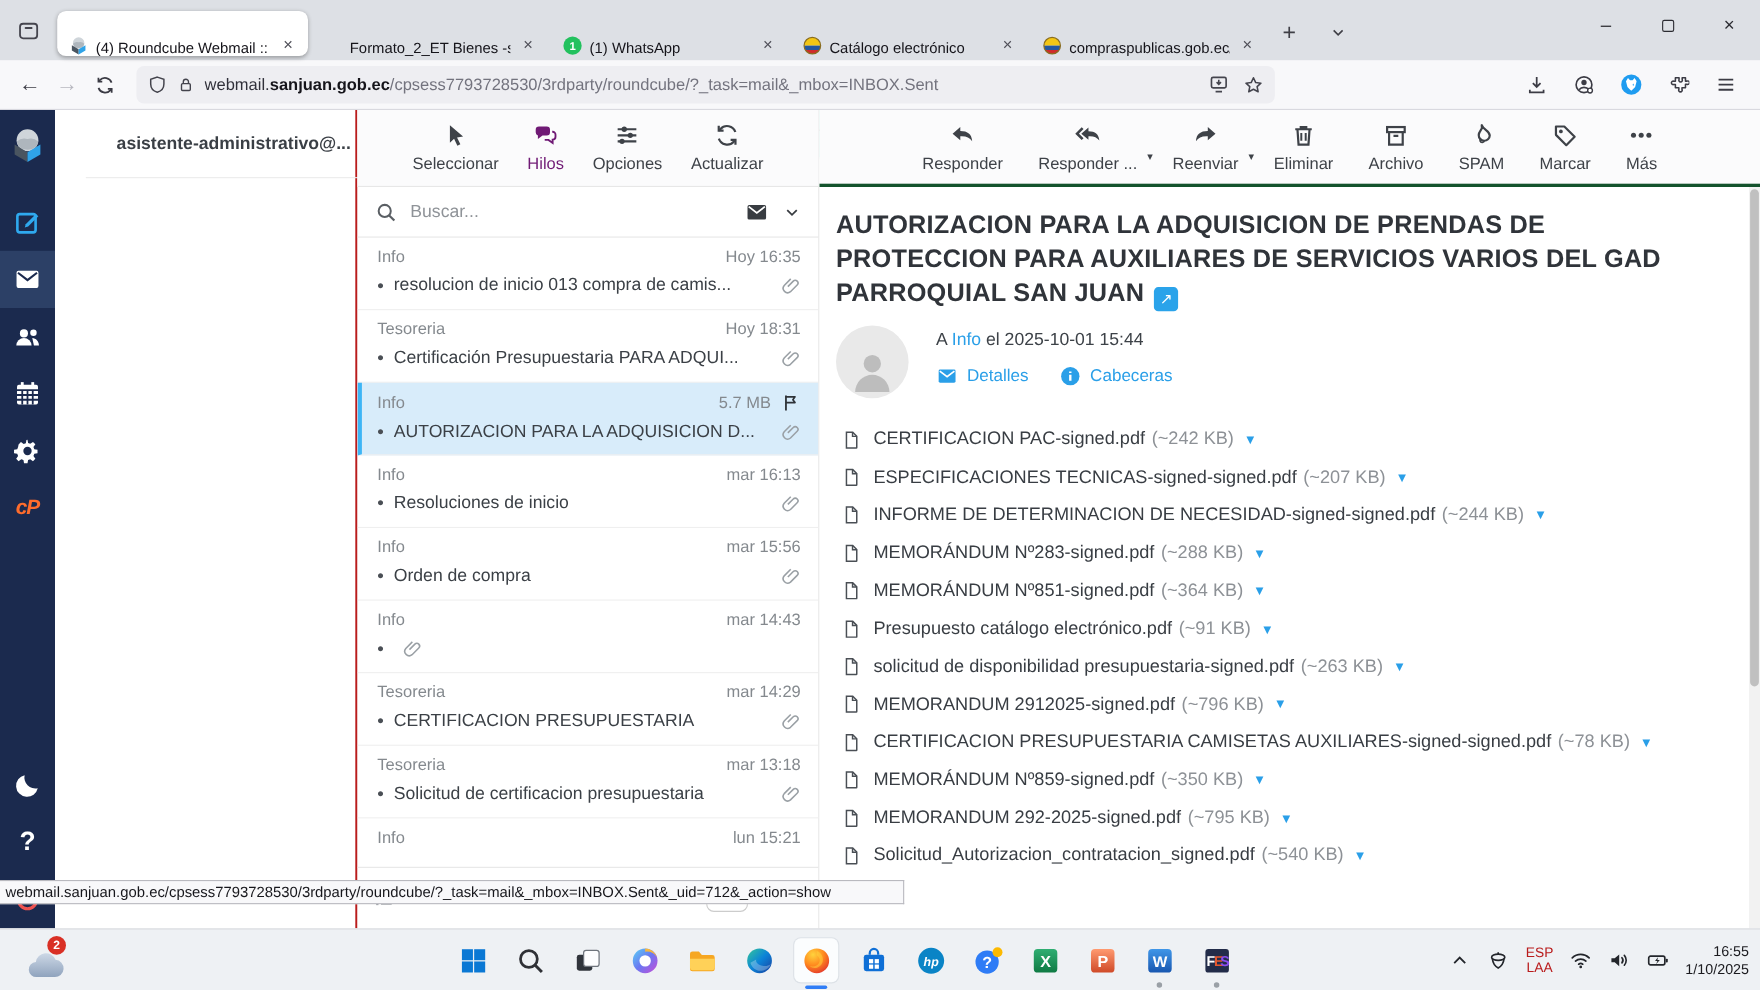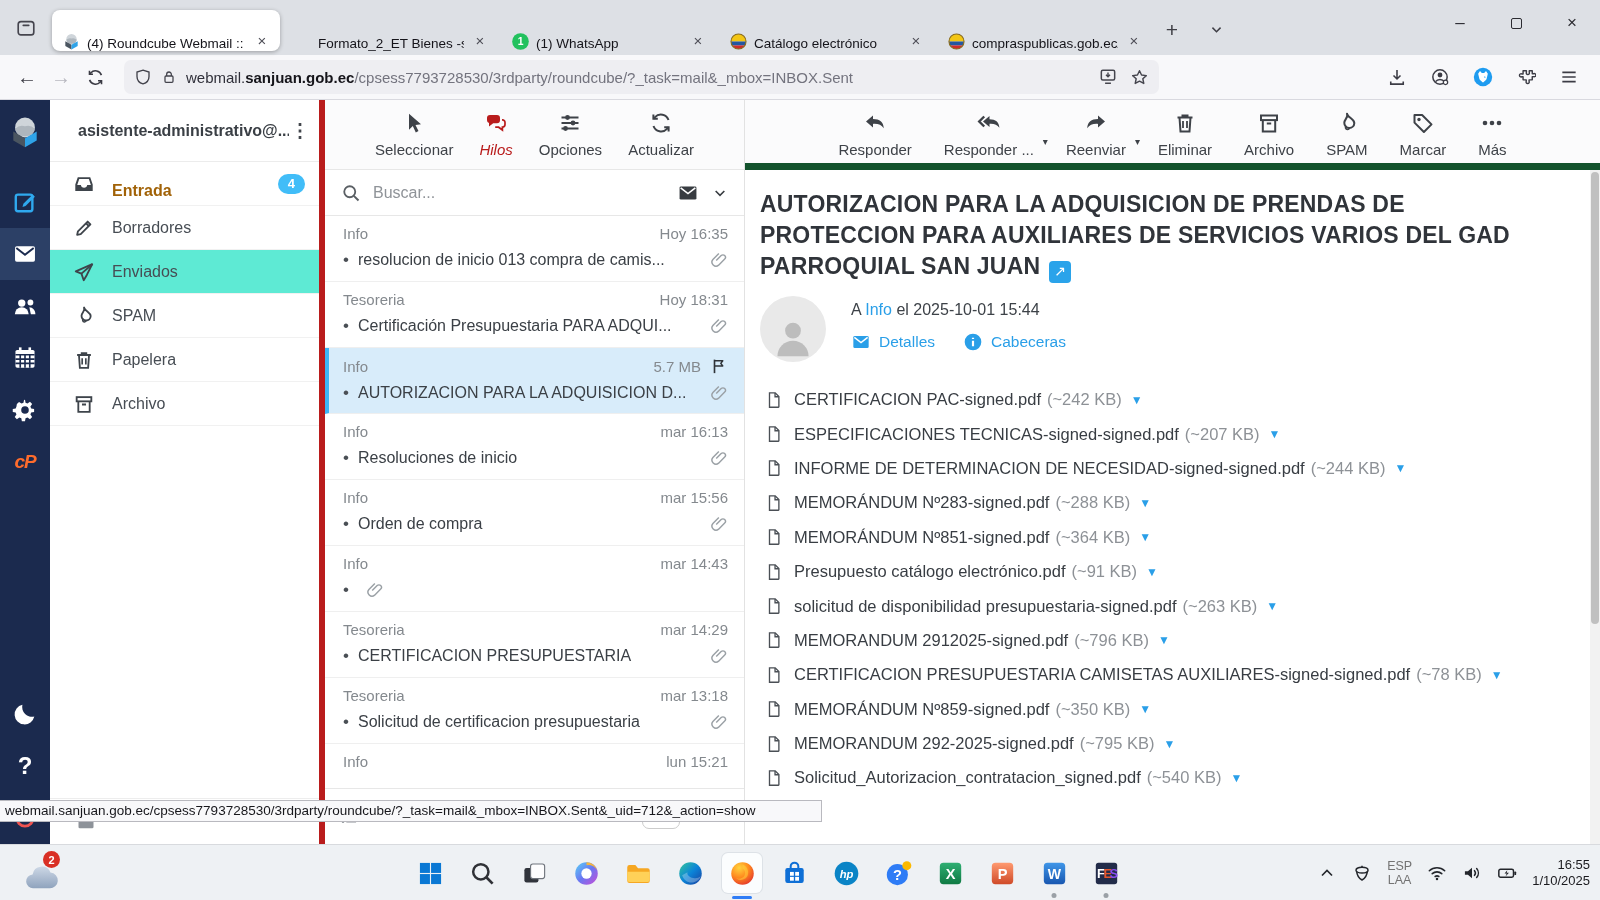--- a/index.html
+++ b/index.html
@@ -47,37 +47,37 @@
   .rail-logo{width:36px;height:36px;margin-bottom:26px;}
   .rail-btn{width:50px;height:52px;display:flex;align-items:center;justify-content:center;color:#fff;}
   .rail-btn svg{width:26px;height:26px;--env-line:#1b2a4e;}
   .rail-btn.compose{color:#2fa9ef;}
   .rail-btn.mailsel{background:#2c4066;}
   .cp{color:#ff6c2c;font-weight:700;font-size:19px;font-style:italic;letter-spacing:-1px;}
   .rail-spacer{flex:1;}
   .rail-q{color:#fff;font-size:24px;font-weight:700;}
   .rail-btn.power{color:#ef5350;}
 
-  .folderscol{width:275px;border-right:6px solid #b91c1c;display:flex;flex-direction:column;background:#fff;flex:0 0 auto;}
+  .folderscol{width:275px;border-right:2px solid #b91c1c;display:flex;flex-direction:row;background:#fff;flex:0 0 auto;padding-left:28px;}
   .acct{height:62px;display:flex;align-items:center;padding:0 8px 0 28px;border-bottom:1px solid #ececec;flex:0 0 auto;}
   .acct-name{font-weight:700;font-size:16px;color:#3a3f45;flex:1;white-space:nowrap;overflow:hidden;}
   .kebab{color:#42464c;font-size:19px;width:22px;text-align:center;font-weight:700;}
   .folder{height:44px;display:flex;align-items:center;padding:0 14px 0 23px;border-bottom:1px solid #f1f1f1;font-size:16px;color:#474d54;flex:0 0 auto;}
   .folder .ficon{width:22px;height:22px;margin-right:17px;color:#3e444b;flex:0 0 auto;}
   .folder.selected{background:#5eead4;}
   .folder.bold .flabel{font-weight:700;color:#a16207;margin-top:14px;}
   .fbadge{margin-left:auto;background:#41bdf8;color:#fff;font-weight:700;font-size:13px;line-height:20px;padding:0 10px;border-radius:10px;}
   .folders-footer{margin-top:auto;height:46px;border-top:1px solid #ededed;display:flex;align-items:center;padding-left:26px;color:#8d9299;}
   .folders-footer svg{width:20px;height:20px;}
 
   .listcol{width:420px;border-right:1px solid #e2e2e2;display:flex;flex-direction:column;background:#fff;flex:0 0 auto;}
   .ltoolbar{height:70px;display:flex;justify-content:center;gap:26px;padding-top:11px;border-bottom:1px solid #e7e7e7;background:#fbfbfc;flex:0 0 auto;}
   .tbtn{position:relative;display:flex;flex-direction:column;align-items:center;gap:6px;color:#3e4248;font-size:15px;}
   .tbtn svg{width:24px;height:24px;}
-  .tbtn.disabled{color:#b91c1c;font-style:italic;}
+  .tbtn.disabled{color:#701a75;}
   .tbtn .caret{position:absolute;right:-14px;top:25px;font-size:10px;color:#3e4248;}
   .searchbar{height:46px;display:flex;align-items:center;padding:0 16px;border-bottom:1px solid #e7e7e7;flex:0 0 auto;}
   .searchbar .smag{width:20px;height:20px;color:#5a5f64;}
   .sph{flex:1;margin-left:12px;font-size:16px;color:#8f9398;}
   .senv{width:22px;height:22px;color:#383c41;}
   .schev{width:16px;height:16px;color:#383c41;margin-left:13px;}
   .rows{flex:1;overflow:hidden;}
   .mrow{height:66px;padding:9px 16px 0 18px;border-bottom:1px solid #efefef;}
   .mrow.selected{background:#d8ecfa;border-left:4px solid #3db5f5;padding-left:14px;}
   .m1{display:flex;align-items:center;font-size:15px;color:#84898e;}
@@ -86,21 +86,21 @@
   .m2{display:flex;align-items:center;margin-top:8px;font-size:16px;color:#3b4046;}
   .m-dot{color:#4a4f55;margin-right:9px;font-size:17px;}
   .m-subj{flex:1;white-space:nowrap;overflow:hidden;}
   .m-clip{width:18px;height:18px;color:#9aa0a5;margin-left:8px;}
   .list-footer{height:56px;border-top:1px solid #e7e7e7;display:flex;align-items:center;padding:0 14px;gap:10px;color:#8d9299;flex:0 0 auto;}
   .list-footer .lfi{width:20px;height:20px;}
   .pagebox{margin-left:auto;border:1px solid #ccc;border-radius:7px;padding:3px 14px;font-size:14px;color:#555;}
   .pgarrow{width:15px;height:15px;color:#5a5f64;transform:rotate(-90deg);}
 
   .viewcol{flex:1;display:flex;flex-direction:column;background:#fff;position:relative;}
-  .vtoolbar{height:70px;display:flex;justify-content:center;gap:32px;padding-top:11px;border-bottom:7px solid #14532d;background:#fbfbfc;flex:0 0 auto;}
+  .vtoolbar{height:70px;display:flex;justify-content:center;gap:32px;padding-top:11px;border-bottom:3px solid #14532d;background:#fbfbfc;flex:0 0 auto;}
   .vbody{flex:1;padding:19px 60px 0 15px;overflow:hidden;}
   .subject{margin:0;font-size:23px;font-weight:700;color:#30343a;line-height:31px;max-width:775px;letter-spacing:.2px;}
   .ext{display:inline-flex;width:22px;height:22px;background:#2aa3ea;border-radius:4px;color:#fff;align-items:center;justify-content:center;font-size:14px;vertical-align:-2px;margin-left:9px;font-weight:400;}
   .senderrow{display:flex;margin-top:13px;}
   .avatar{width:66px;height:66px;border-radius:50%;background:#e9e9e9;color:#bdbdbd;display:flex;align-items:flex-end;justify-content:center;overflow:hidden;flex:0 0 auto;}
   .avatar svg{width:44px;height:48px;}
   .vmeta{margin-left:25px;padding-top:5px;}
   .vmeta-line{font-size:16px;color:#3d4248;}
   .to-link{color:#2a9fe8;}
   .vlinks{display:flex;gap:28px;margin-top:13px;font-size:15.5px;color:#2a9fe8;align-items:center;}
@@ -126,21 +126,21 @@
   .cloud-badge{position:absolute;right:2px;top:-3px;background:#d93025;color:#fff;font-size:11px;font-weight:700;min-width:17px;height:17px;border-radius:50%;
     display:flex;align-items:center;justify-content:center;}
   .tb-center{position:absolute;left:410px;top:8px;display:flex;gap:12px;}
   .tb-ico{position:relative;width:40px;height:40px;border-radius:6px;display:flex;align-items:center;justify-content:center;}
   .tb-ico .ic{width:27px;height:27px;}
   .tb-ico.active{background:#fbfdfe;box-shadow:0 0 0 1px #dde2e7;}
   .tb-ico.active::after{content:"";position:absolute;bottom:-6px;left:50%;transform:translateX(-50%);width:20px;height:3px;border-radius:2px;background:#2f7df6;}
   .tb-ico.run::after{content:"";position:absolute;bottom:-5px;left:50%;transform:translateX(-50%);width:5px;height:5px;border-radius:50%;background:#9aa0a6;}
   .tray{position:absolute;right:10px;top:0;height:56px;display:flex;align-items:center;gap:15px;color:#23262b;}
   .tray svg{width:20px;height:20px;}
-  .tray .lang{font-size:12.5px;line-height:14px;text-align:center;color:#737373;}
+  .tray .lang{font-size:12.5px;line-height:14px;text-align:center;color:#b91c1c;}
   .tray .clock{text-align:right;font-size:13px;line-height:16px;color:#1b1b1f;}
 </style>
 </head>
 <body>
 
 <svg width="0" height="0" style="position:absolute">
 <defs>
   <linearGradient id="gedge" x1="0" y1="0" x2="1" y2="1">
         <stop offset="0" stop-color="#35c79a"></stop>
         <stop offset=".5" stop-color="#0b84d8"></stop>

